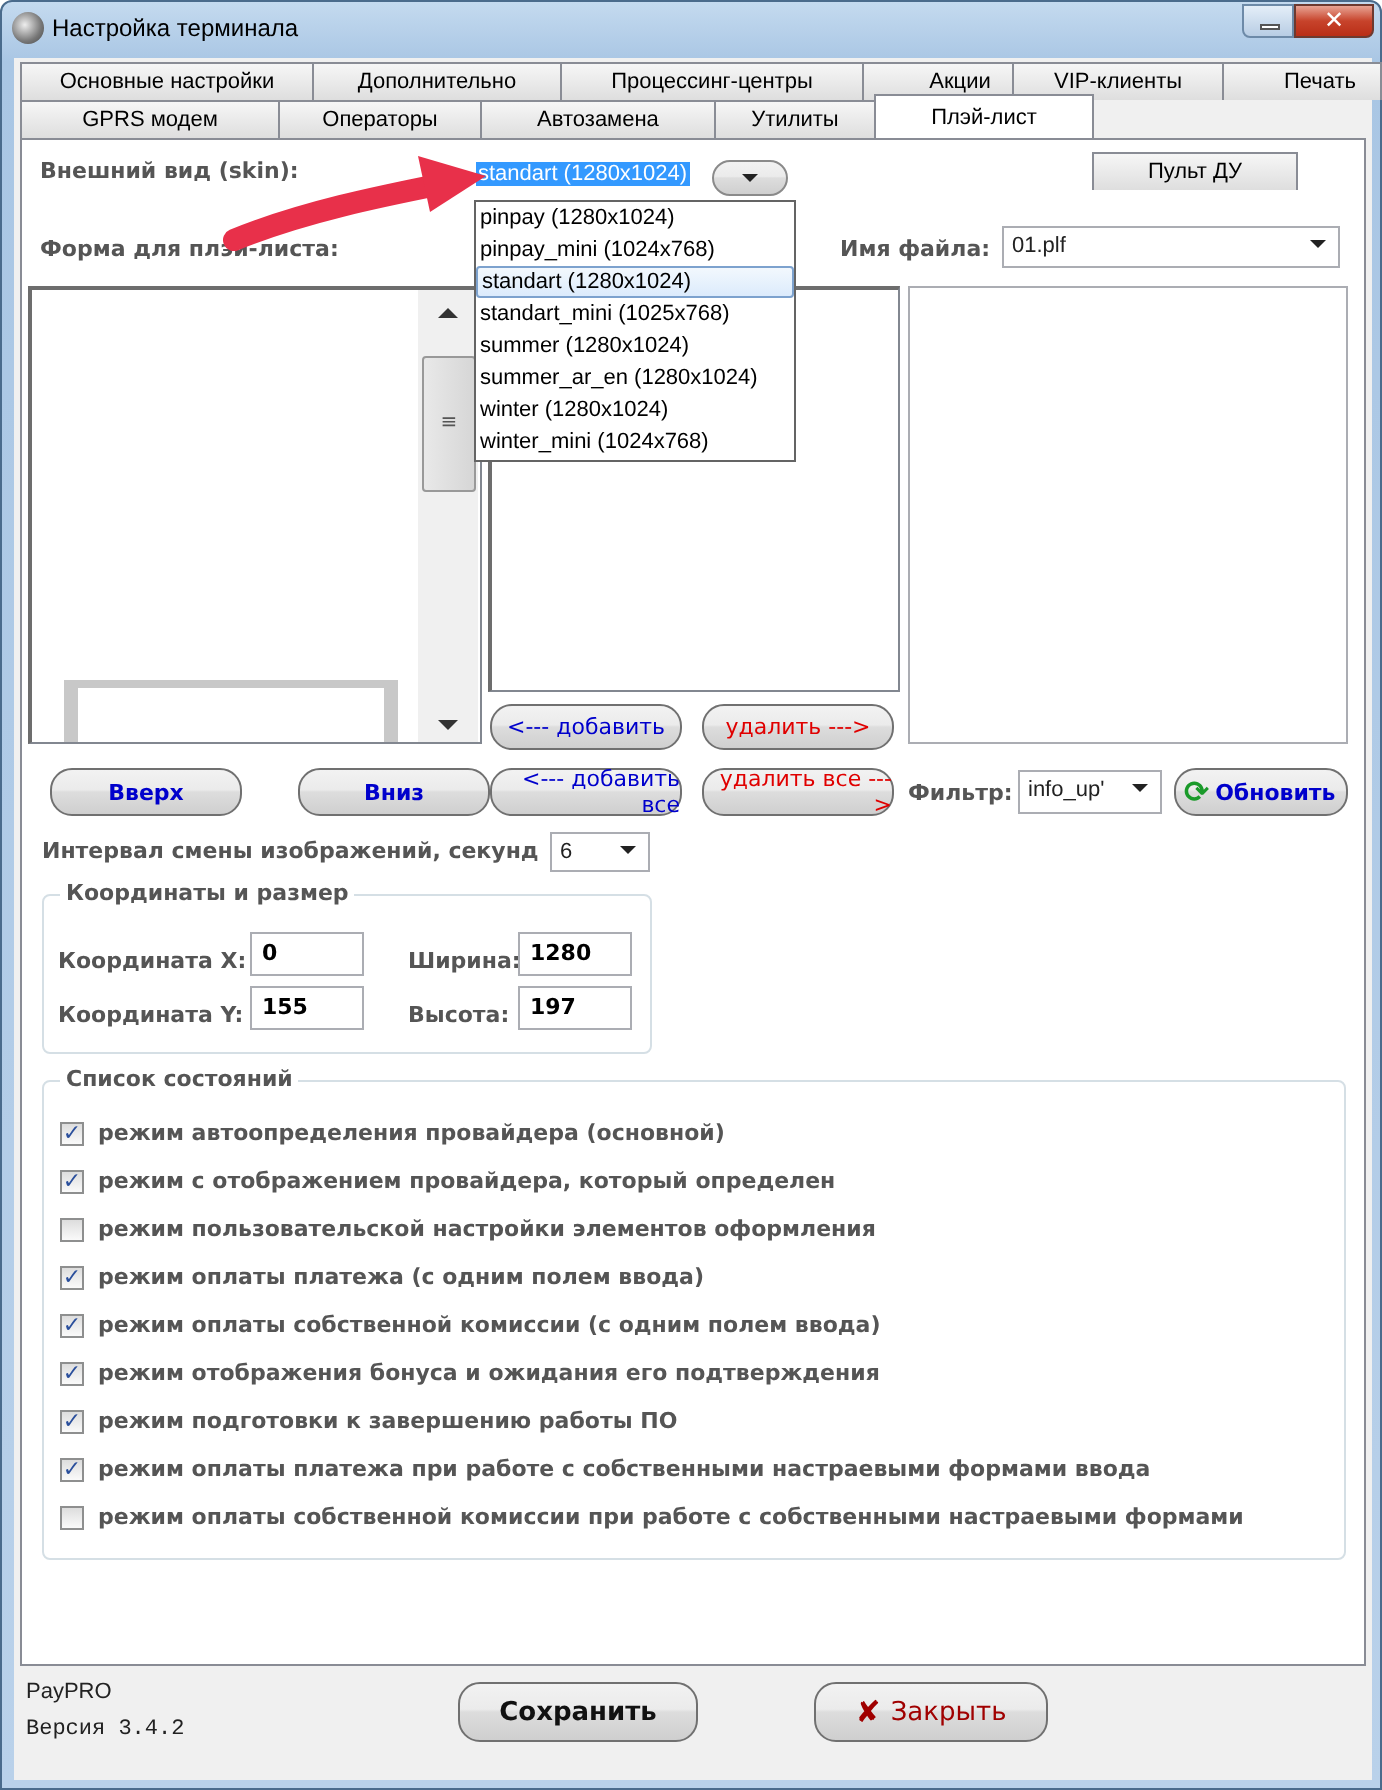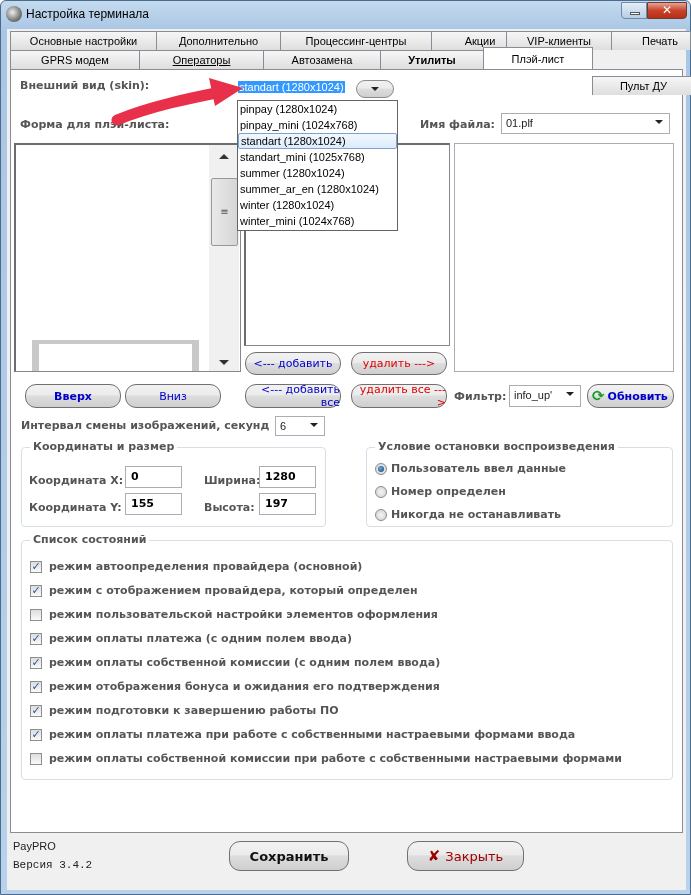--- a/index.html
+++ b/index.html
@@ -53,23 +53,23 @@
         <div class="tab" style="width: 147px;">Основные настройки</div>
         <div class="tab" style="width: 125px;">Дополнительно</div>
         <div class="tab" style="width: 152px;">Процессинг-центры</div>
         <div class="tab" style="width: 76px; padding-left: 22px;">Акции</div>
         <div class="tab" style="width: 106px;">VIP-клиенты</div>
         <div class="tab" style="width: 80px; padding-left: 18px;">Печать</div>
       </div>
 
     <div class="tabrow" id="tabrow2" style="top:21px;left:3px;z-index:2">
         <div class="tab" style="width: 130px;">GPRS модем</div>
-        <div class="tab" style="width: 125px; text-decoration: underline;">Операторы</div>
+        <div class="tab" style="width: 102px;">Операторы</div>
         <div class="tab" style="width: 118px;">Автозамена</div>
-        <div class="tab" style="width: 104px; font-weight: bold;">Утилиты</div>
+        <div class="tab" style="width: 81px;">Утилиты</div>
         <div class="tab active" style="width: 110px;">Плэй-лист</div>
         <div class="tab" style="width: 103px; margin-top: 26px;">Пульт ДУ</div>
       </div>
 
     <div class="panel">
 
       <div class="lbl" style="left:9px;top:9px">Внешний вид (skin):</div>
       <div class="combo" style="left:226px;top:9px;width:160px;height:20px;border:none;background:transparent">
         <div style="position:absolute;left:1px;top:2px;background:#3399ff;color:#fff;padding:0 1px;font-size:11px;font-family:'Liberation Sans',sans-serif">standart (1280x1024)</div>
         <div class="btn" style="left:119px;top:1px;width:38px;height:18px;border-color:#8a8a8a">
@@ -113,21 +113,21 @@
           <div class="dd-item">summer (1280x1024)</div>
           <div class="dd-item">summer_ar_en (1280x1024)</div>
           <div class="dd-item">winter (1280x1024)</div>
           <div class="dd-item">winter_mini (1024x768)</div>
         </div>
 
       <div class="btn" style="left:234px;top:282px;width:96px;height:23px;color:#0000cc">&lt;--- добавить</div>
       <div class="btn" style="left:340px;top:282px;width:96px;height:23px;color:#e00000">удалить ---&gt;</div>
 
       <div class="btn" style="left:14px;top:314px;width:96px;height:24px;color:#0000cc;font-weight:bold">Вверх</div>
-      <div class="btn" style="left:114px;top:314px;width:96px;height:24px;color:#0000cc;font-weight:normal">Вниз</div>
+      <div class="btn" style="left:138px;top:314px;width:96px;height:24px;color:#0000cc;font-weight:bold">Вниз</div>
       <div class="btn" style="left:234px;top:314px;width:96px;height:24px;color:#0000cc">&lt;--- добавить все</div>
       <div class="btn" style="left:340px;top:314px;width:96px;height:24px;color:#e00000">удалить все ---&gt;</div>
       <div class="lbl" style="left:443px;top:320px">Фильтр:</div>
       <div class="combo" style="left:498px;top:315px;width:72px;height:22px">
         <span class="val">info_up'</span>
         <span class="arr"></span>
       </div>
       <div class="btn" style="left:576px;top:314px;width:87px;height:24px;color:#0000cc;font-weight:bold;justify-content:flex-start;padding-left:4px">
         <span style="color:#1a9a2a;font-size:15px;margin-right:3px">⟳</span>
         <span>Обновить</span>
@@ -144,37 +144,20 @@
         <div class="lbl" style="left:7px;top:26px">Координата X:</div>
         <div class="input" style="left:103px;top:18px;width:57px;height:22px">0</div>
         <div class="lbl" style="left:182px;top:26px">Ширина:</div>
         <div class="input" style="left:237px;top:18px;width:57px;height:22px">1280</div>
         <div class="lbl" style="left:7px;top:53px">Координата Y:</div>
         <div class="input" style="left:103px;top:45px;width:57px;height:22px">155</div>
         <div class="lbl" style="left:182px;top:53px">Высота:</div>
         <div class="input" style="left:237px;top:45px;width:57px;height:22px">197</div>
       </div>
 
-      <div class="group" style="left:355px;top:377px;width:307px;height:80px">
-        <div class="group-title">Условие остановки воспроизведения</div>
-        <div id="radios">
-            <div class="radio-row" style="top: 14px;">
-              <span class="radio on"></span>
-              <span>Пользователь ввел данные</span>
-            </div>
-            <div class="radio-row" style="top: 37px;">
-              <span class="radio"></span>
-              <span>Номер определен</span>
-            </div>
-            <div class="radio-row" style="top: 60px;">
-              <span class="radio"></span>
-              <span>Никогда не останавливать</span>
-            </div>
-          </div>
-      </div>
 
       <div class="group" style="left:10px;top:470px;width:652px;height:240px">
         <div class="group-title">Список состояний</div>
         <div id="checks">
             <div class="cb-row" style="top: 19px;">
               <span class="cb">✓</span>
               <span>режим автоопределения провайдера (основной)</span>
             </div>
             <div class="cb-row" style="top: 43px;">
               <span class="cb">✓</span>

